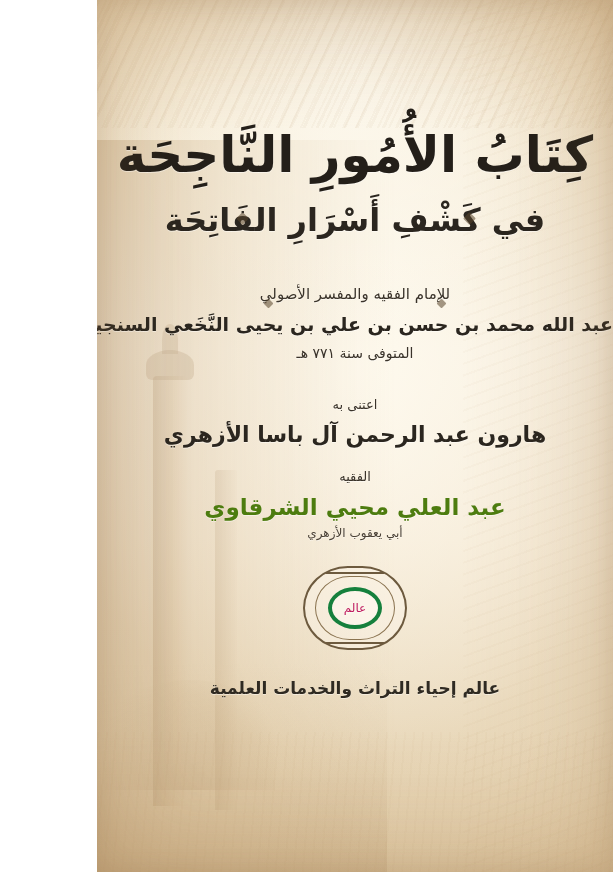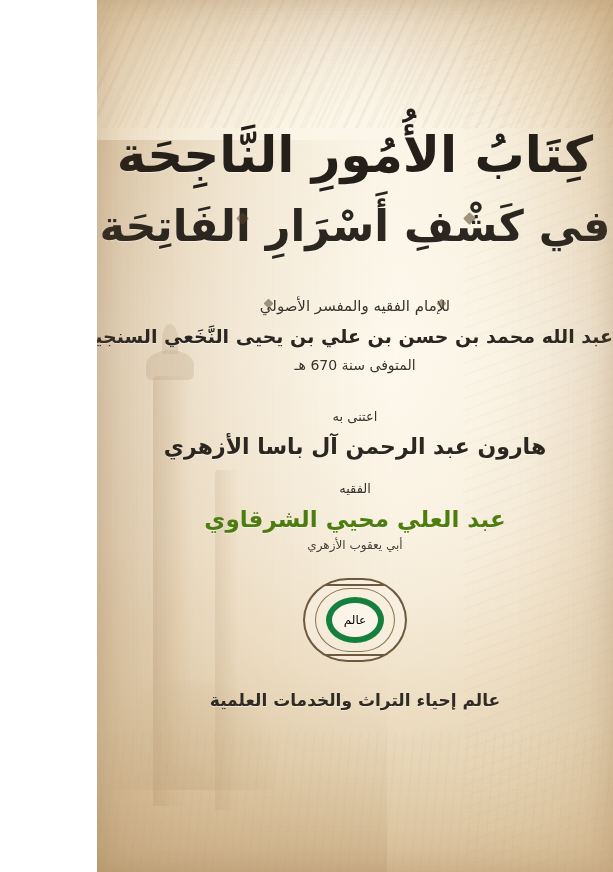--- a/index.html
+++ b/index.html
@@ -160,21 +160,21 @@
   .title-main {
     margin-top: 124px;
     font-size: 50px;
     font-weight: bold;
     letter-spacing: 0px;
     line-height: 1.25;
     color: #241f19;
   }
   .title-sub {
     margin-top: 14px;
-    font-size: 43px;
+    font-size: 32px;
     font-weight: bold;
     color: #2b261f;
   }
 
   .byline-role {
     margin-top: 46px;
     font-size: 15px;
     color: #3a332a;
   }
   .author-name {
@@ -238,27 +238,27 @@
     border: 1px solid #8a7350;
     border-radius: 50% / 58%;
   }
   .emblem-core {
     position: absolute;
     left: 50%;
     top: 50%;
     transform: translate(-50%, -50%);
     width: 46px;
     height: 34px;
-    border: 6px solid #15803d;
+    border: 4px solid #15803d;
     border-radius: 50%;
     display: flex;
     align-items: center;
     justify-content: center;
     font-size: 12px;
-    color: #000000;
+    color: #be185d;
     background: rgba(255,252,245,0.5);
   }
   .emblem-bar {
     position: absolute;
     left: 50%;
     transform: translateX(-50%);
     width: 58px;
     height: 2px;
     background: #6d5a3e;
   }
@@ -301,21 +301,21 @@
   <div class="texture-right"></div>
   <div class="texture-bottom"></div>
 
   <div class="stack">
 
     <div class="ar title-main">كِتَابُ الأُمُورِ النَّاجِحَة</div>
     <div class="ar title-sub">في كَشْفِ أَسْرَارِ الفَاتِحَة</div>
 
     <div class="ar byline-role">للإمام الفقيه والمفسر الأصولي</div>
     <div class="ar author-name">أبي عبد الله محمد بن حسن بن علي بن يحيى النَّخَعي السنجيطي</div>
-    <div class="ar death-year">المتوفى سنة 670 هـ</div>
+    <div class="ar death-year">المتوفى سنة ٧٧١ هـ</div>
 
     <div class="ar care-label">اعتنى به</div>
     <div class="ar editor-name">هارون عبد الرحمن آل باسا الأزهري</div>
 
     <div class="ar supervision-label">الفقيه</div>
     <div class="ar supervisor-name">عبد العلي محيي الشرقاوي</div>
     <div class="ar supervisor-kunya">أبي يعقوب الأزهري</div>
 
     <div class="emblem">
       <div class="emblem-outer"></div>

